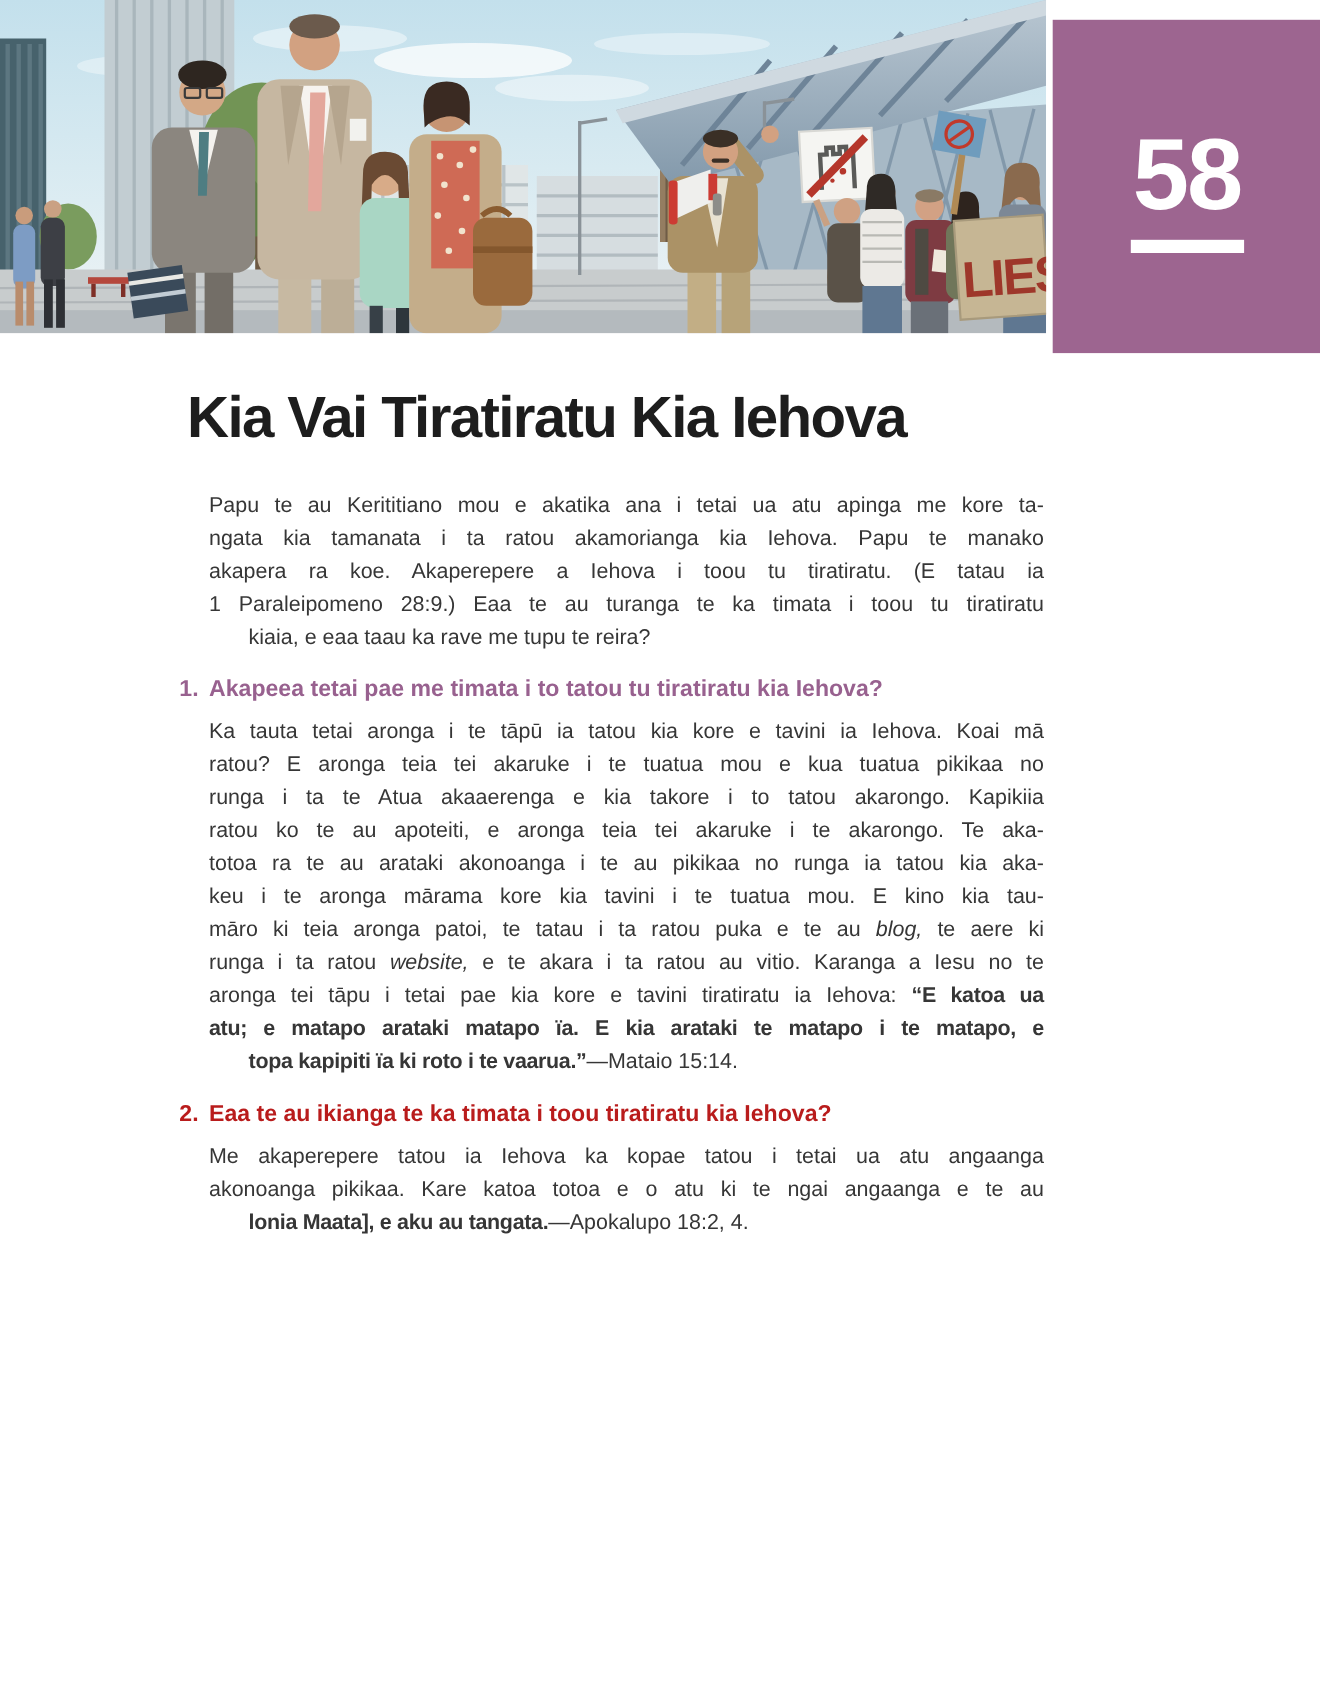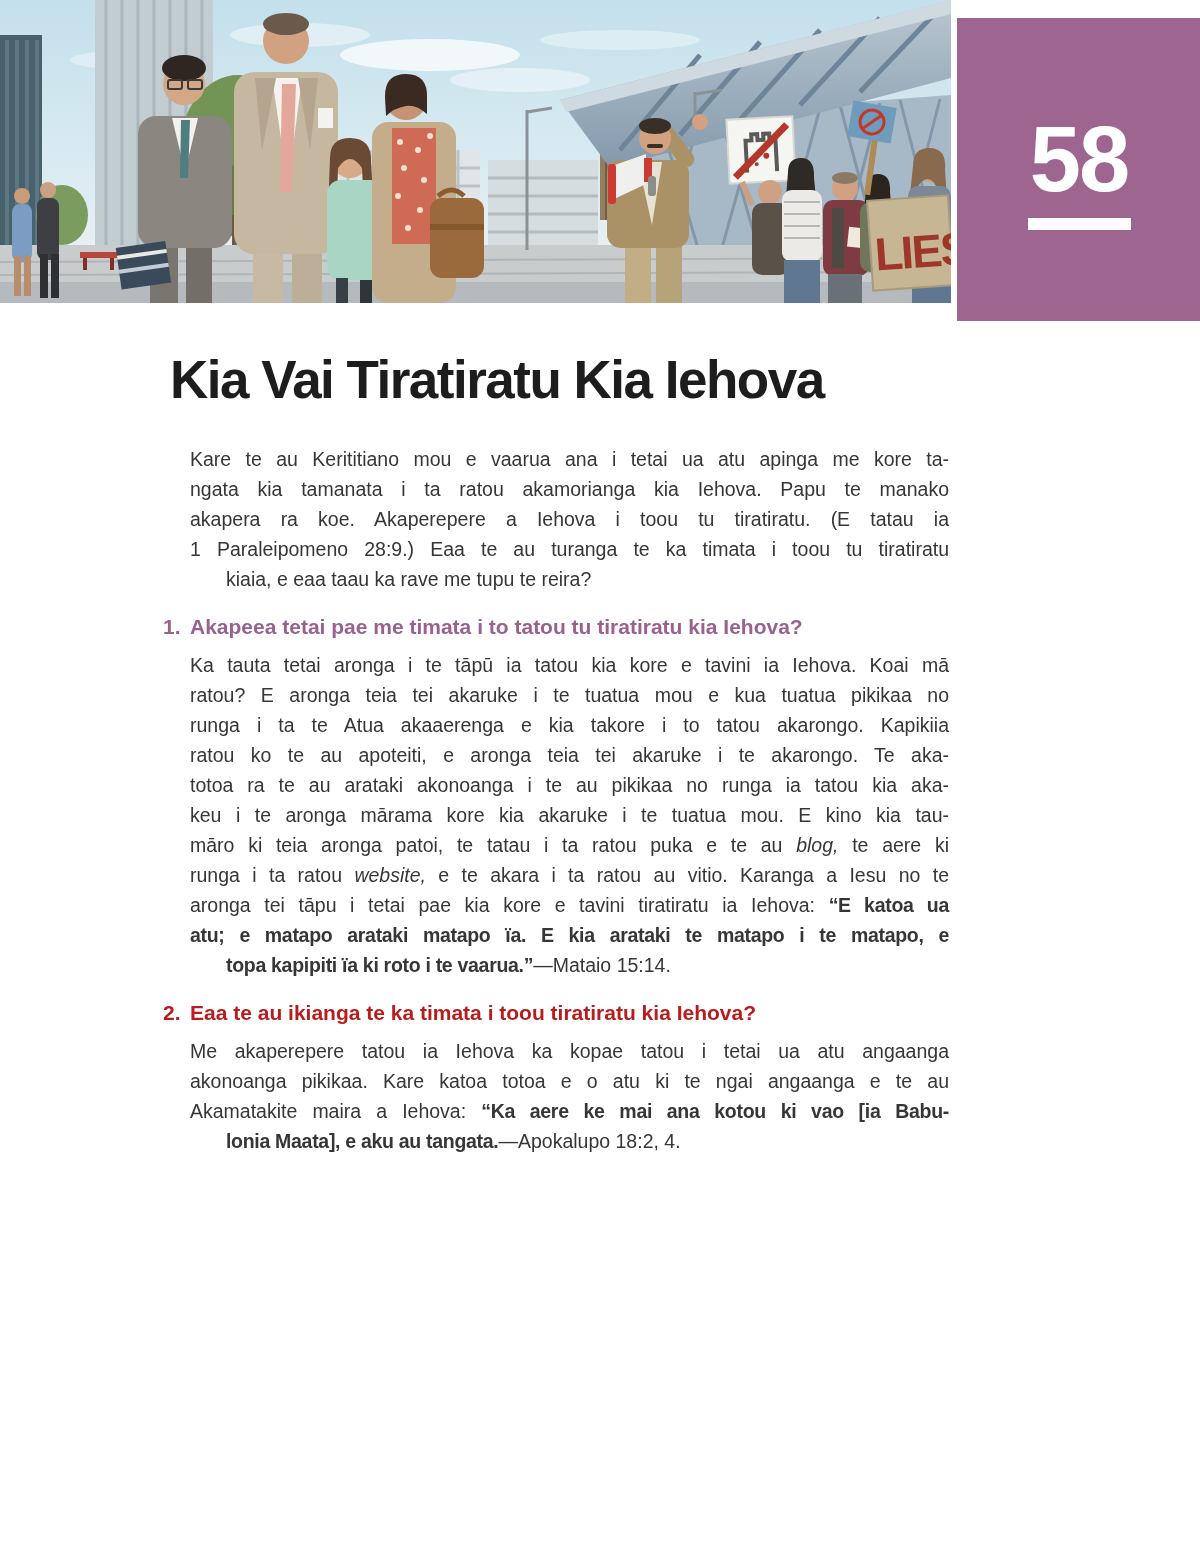--- a/index.html
+++ b/index.html
@@ -333,48 +333,47 @@
 
   <div class="number-block" style="background: rgb(157, 101, 144);">
     <div class="lesson-number">58</div>
     <div class="number-rule"></div>
   </div>
 
   <div class="content">
     <h1 class="title">Kia Vai Tiratiratu Kia Iehova</h1>
 
     <div class="intro">
-      <div class="line"><span>Kare te au Kerititiano mou e vaarua ana i tetai ua atu apinga me kore ta-</span></div>
+      <div class="line"><span>Papu te au Kerititiano mou e akatika ana i tetai ua atu apinga me kore ta-</span></div>
       <div class="line"><span>ngata kia tamanata i ta ratou akamorianga kia Iehova. Papu te manako</span></div>
       <div class="line"><span>akapera ra koe. Akaperepere a Iehova i toou tu tiratiratu. (E tatau ia</span></div>
       <div class="line"><span>1 Paraleipomeno 28:9.) Eaa te au turanga te ka timata i toou tu tiratiratu</span></div>
       <div class="line last"><span>kiaia, e eaa taau ka rave me tupu te reira?</span></div>
     </div>
 
     <div class="question" style="color: rgb(152, 97, 143);">
       <span class="qnum">1.</span><span>Akapeea tetai pae me timata i to tatou tu tiratiratu kia Iehova?</span>
     </div>
     <div class="para">
       <div class="line"><span>Ka tauta tetai aronga i te tāpū ia tatou kia kore e tavini ia Iehova. Koai mā</span></div>
       <div class="line"><span>ratou? E aronga teia tei akaruke i te tuatua mou e kua tuatua pikikaa no</span></div>
       <div class="line"><span>runga i ta te Atua akaaerenga e kia takore i to tatou akarongo. Kapikiia</span></div>
       <div class="line"><span>ratou ko te au apoteiti, e aronga teia tei akaruke i te akarongo. Te aka-</span></div>
       <div class="line"><span>totoa ra te au arataki akonoanga i te au pikikaa no runga ia tatou kia aka-</span></div>
-      <div class="line"><span>keu i te aronga mārama kore kia akaruke i te tuatua mou. E kino kia tau-</span></div>
+      <div class="line"><span>keu i te aronga mārama kore kia tavini i te tuatua mou. E kino kia tau-</span></div>
       <div class="line"><span>māro ki teia aronga patoi, te tatau i ta ratou puka e te au </span><span class="i">blog,</span><span> te aere ki</span></div>
       <div class="line"><span>runga i ta ratou </span><span class="i">website,</span><span> e te akara i ta ratou au vitio. Karanga a Iesu no te</span></div>
       <div class="line"><span>aronga tei tāpu i tetai pae kia kore e tavini tiratiratu ia Iehova: </span><span class="b">“E katoa ua</span></div>
       <div class="line"><span class="b">atu; e matapo arataki matapo ïa. E kia arataki te matapo i te matapo, e</span></div>
       <div class="line last"><span class="b">topa kapipiti ïa ki roto i te vaarua.”</span><span>—Mataio 15:14.</span></div>
     </div>
 
     <div class="question" style="color: #b91c1c;">
       <span class="qnum">2.</span><span>Eaa te au ikianga te ka timata i toou tiratiratu kia Iehova?</span>
     </div>
     <div class="para">
       <div class="line"><span>Me akaperepere tatou ia Iehova ka kopae tatou i tetai ua atu angaanga</span></div>
       <div class="line"><span>akonoanga pikikaa. Kare katoa totoa e o atu ki te ngai angaanga e te au</span></div>
-      <div class="line"><span>Akamatakite maira a Iehova: </span><span class="b">“Ka aere ke mai ana kotou ki vao [ia Babu-</span></div>
       <div class="line last"><span class="b">lonia Maata], e aku au tangata.</span><span>—Apokalupo 18:2, 4.</span></div>
     </div>
   </div>
 
 </div>
 
 </body></html>

